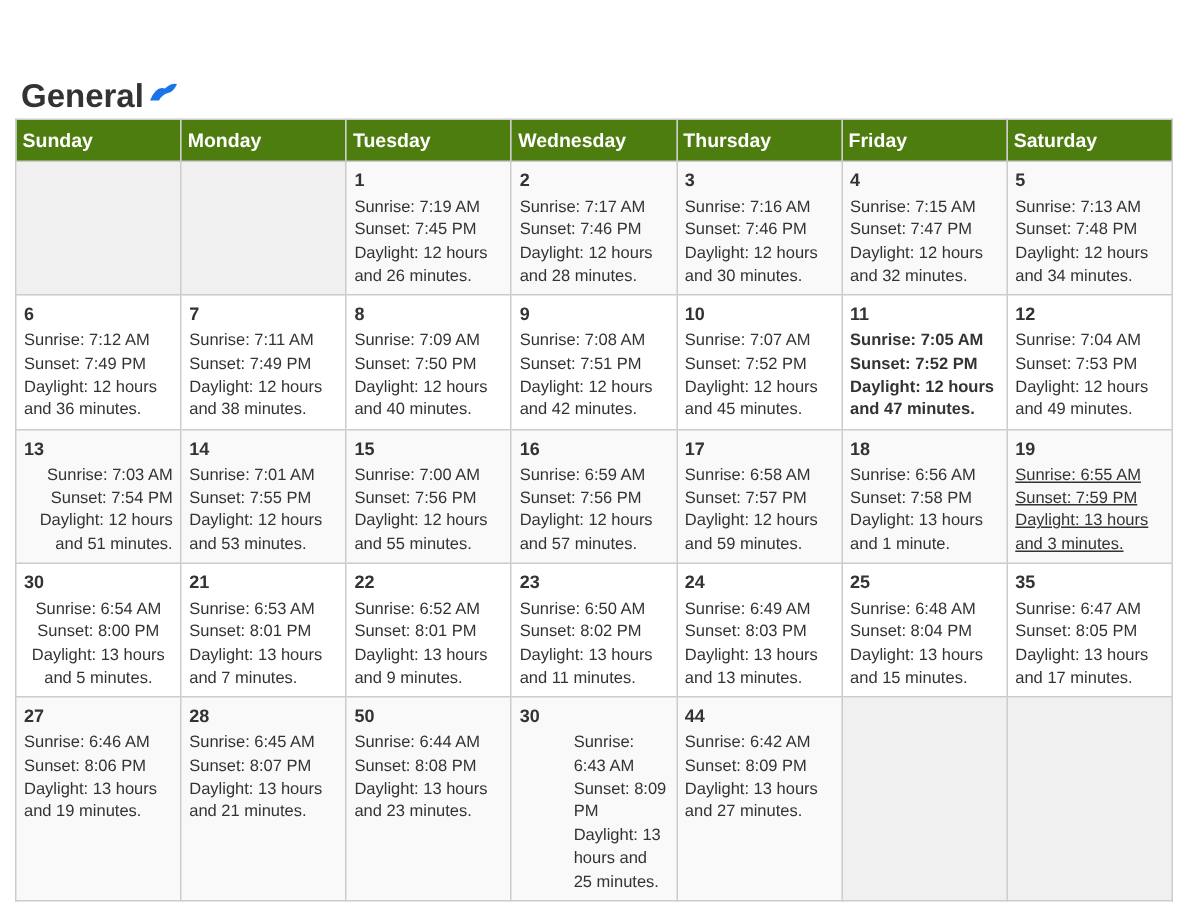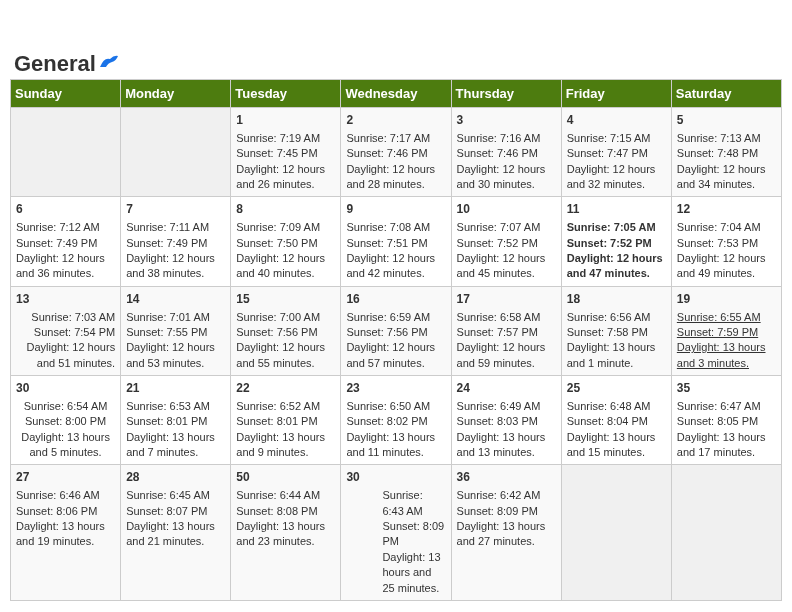--- a/index.html
+++ b/index.html
@@ -300,21 +300,21 @@
 Sunset: 8:08 PM
 Daylight: 13 hours and 23 minutes.</div>
         </td>
         <td>
           <span class="day-num">30</span>
           <div class="day-info" style="white-space: pre-line; margin-left: 36px;">Sunrise: 6:43 AM
 Sunset: 8:09 PM
 Daylight: 13 hours and 25 minutes.</div>
         </td>
         <td>
-          <span class="day-num">36</span>
+          <span class="day-num">44</span>
           <div class="day-info" style="white-space: pre-line;">Sunrise: 6:42 AM
 Sunset: 8:09 PM
 Daylight: 13 hours and 27 minutes.</div>
         </td>
         <td class="empty-cell"></td>
         <td class="empty-cell"></td>
       </tr>
     </tbody>
 </table>
 

